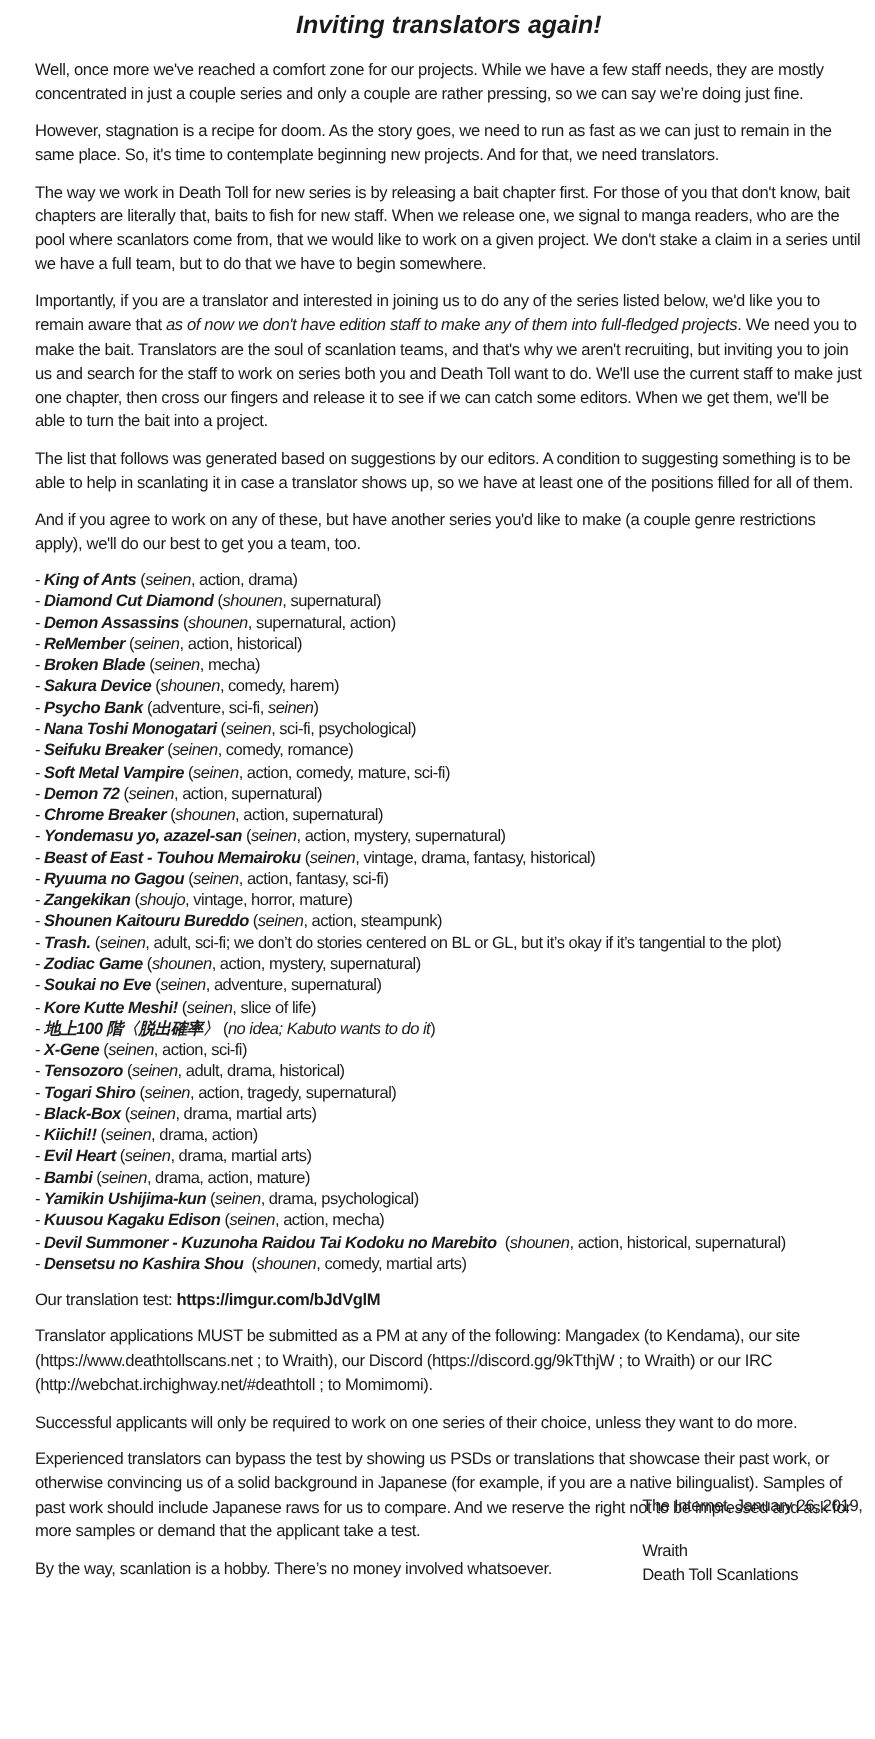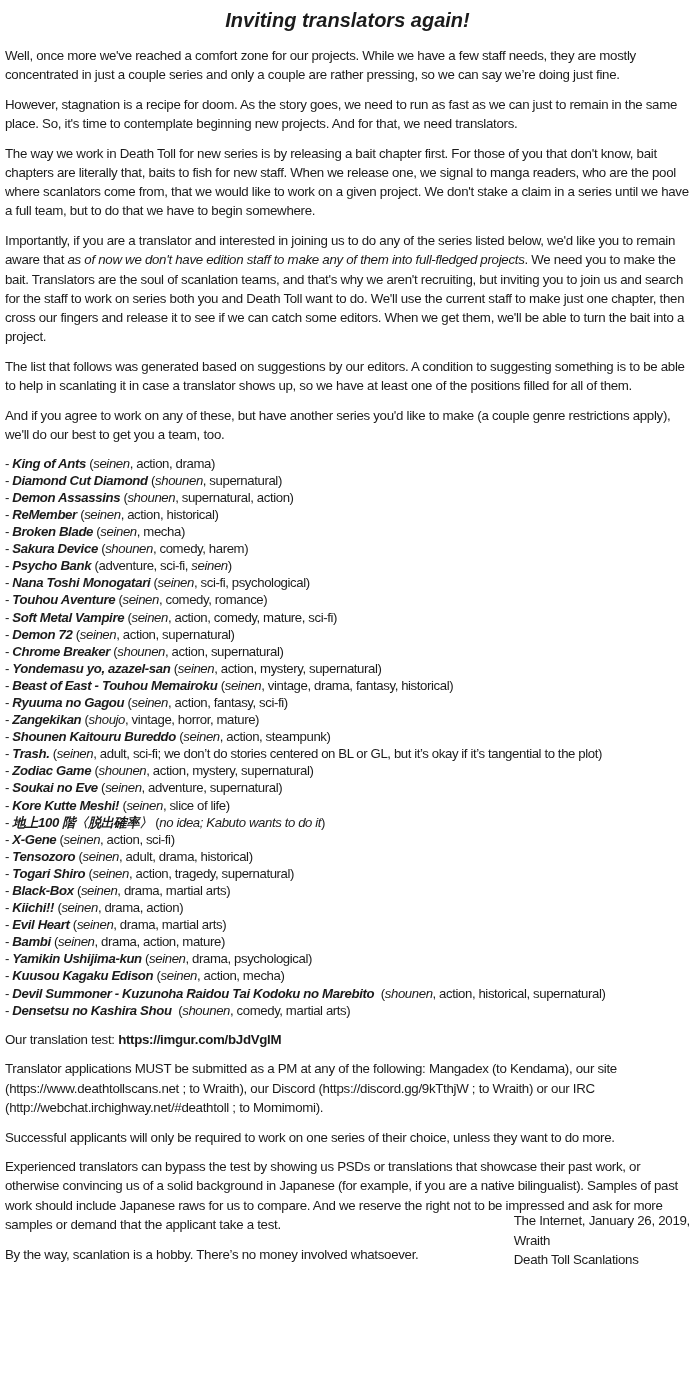--- a/index.html
+++ b/index.html
@@ -9,21 +9,21 @@
     height: 1391px;
     overflow: hidden;
     background: #ffffff;
     color: #1b1b1b;
     font-family: "Liberation Sans", "DejaVu Sans", sans-serif;
   }
   .page {
     position: relative;
     width: 700px;
     height: 1272px;
-    padding: 7px 10px 0 5px;
+    padding: 7px 10px 0 28px;
   }
   .title {
     font-size: 20px;
     line-height: 26px;
     font-weight: bold;
     font-style: italic;
     text-align: center;
     margin: 0 0 13px 0;
   }
   .paragraphs p {
@@ -46,21 +46,21 @@
   ul.series li b i { letter-spacing: -0.35px; margin-top: 18px; }
   .signature {
     position: absolute;
     right: 10px;
     bottom: 3px;
     text-align: left;
     font-size: 13.3px;
     line-height: 19.2px;
     letter-spacing: -0.3px;
   }
-  .signature .sig-name { }
+  .signature .sig-name { margin-top: 16px; }
 </style>
 </head>
 <body style="background: rgb(255, 255, 255); color: rgb(27, 27, 27);">
 
 <div class="page">
 
   <h1 class="title">Inviting translators again!</h1>
 
   <div class="paragraphs" id="intro-paragraphs">
       <p><span>Well, once more we've reached a comfort zone for our projects. While we have a few staff needs, they are mostly concentrated in just a couple series and only a couple are rather pressing, so we can say we’re doing just fine.</span></p>
@@ -73,21 +73,21 @@
 
   <ul class="series" id="series-list">
       <li>- <b><i>King of Ants</i></b> (<span><i>seinen</i>, action, drama</span>)</li>
       <li>- <b><i>Diamond Cut Diamond</i></b> (<span><i>shounen</i>, supernatural</span>)</li>
       <li>- <b><i>Demon Assassins</i></b> (<span><i>shounen</i>, supernatural, action</span>)</li>
       <li>- <b><i>ReMember</i></b> (<span><i>seinen</i>, action, historical</span>)</li>
       <li>- <b><i>Broken Blade</i></b> (<span><i>seinen</i>, mecha</span>)</li>
       <li>- <b><i>Sakura Device</i></b> (<span><i>shounen</i>, comedy, harem</span>)</li>
       <li>- <b><i>Psycho Bank</i></b> (<span>adventure, sci-fi, <i>seinen</i></span>)</li>
       <li>- <b><i>Nana Toshi Monogatari</i></b> (<span><i>seinen</i>, sci-fi, psychological</span>)</li>
-      <li>- <b><i>Touhou Aventure</i></b> (<span><i>seinen</i>, comedy, romance</span>)</li>
+      <li>- <b><i>Seifuku Breaker</i></b> (<span><i>seinen</i>, comedy, romance</span>)</li>
       <li>- <b><i>Soft Metal Vampire</i></b> (<span><i>seinen</i>, action, comedy, mature, sci-fi</span>)</li>
       <li>- <b><i>Demon 72</i></b> (<span><i>seinen</i>, action, supernatural</span>)</li>
       <li>- <b><i>Chrome Breaker</i></b> (<span><i>shounen</i>, action, supernatural</span>)</li>
       <li>- <b><i>Yondemasu yo, azazel-san</i></b> (<span><i>seinen</i>, action, mystery, supernatural</span>)</li>
       <li>- <b><i>Beast of East - Touhou Memairoku</i></b> (<span><i>seinen</i>, vintage, drama, fantasy, historical</span>)</li>
       <li>- <b><i>Ryuuma no Gagou</i></b> (<span><i>seinen</i>, action, fantasy, sci-fi</span>)</li>
       <li>- <b><i>Zangekikan</i></b> (<span><i>shoujo</i>, vintage, horror, mature</span>)</li>
       <li>- <b><i>Shounen Kaitouru Bureddo</i></b> (<span><i>seinen</i>, action, steampunk</span>)</li>
       <li>- <b><i>Trash.</i></b> (<span><i>seinen</i>, adult, sci-fi; we don’t do stories centered on BL or GL, but it’s okay if it’s tangential to the plot</span>)</li>
       <li>- <b><i>Zodiac Game</i></b> (<span><i>shounen</i>, action, mystery, supernatural</span>)</li>

